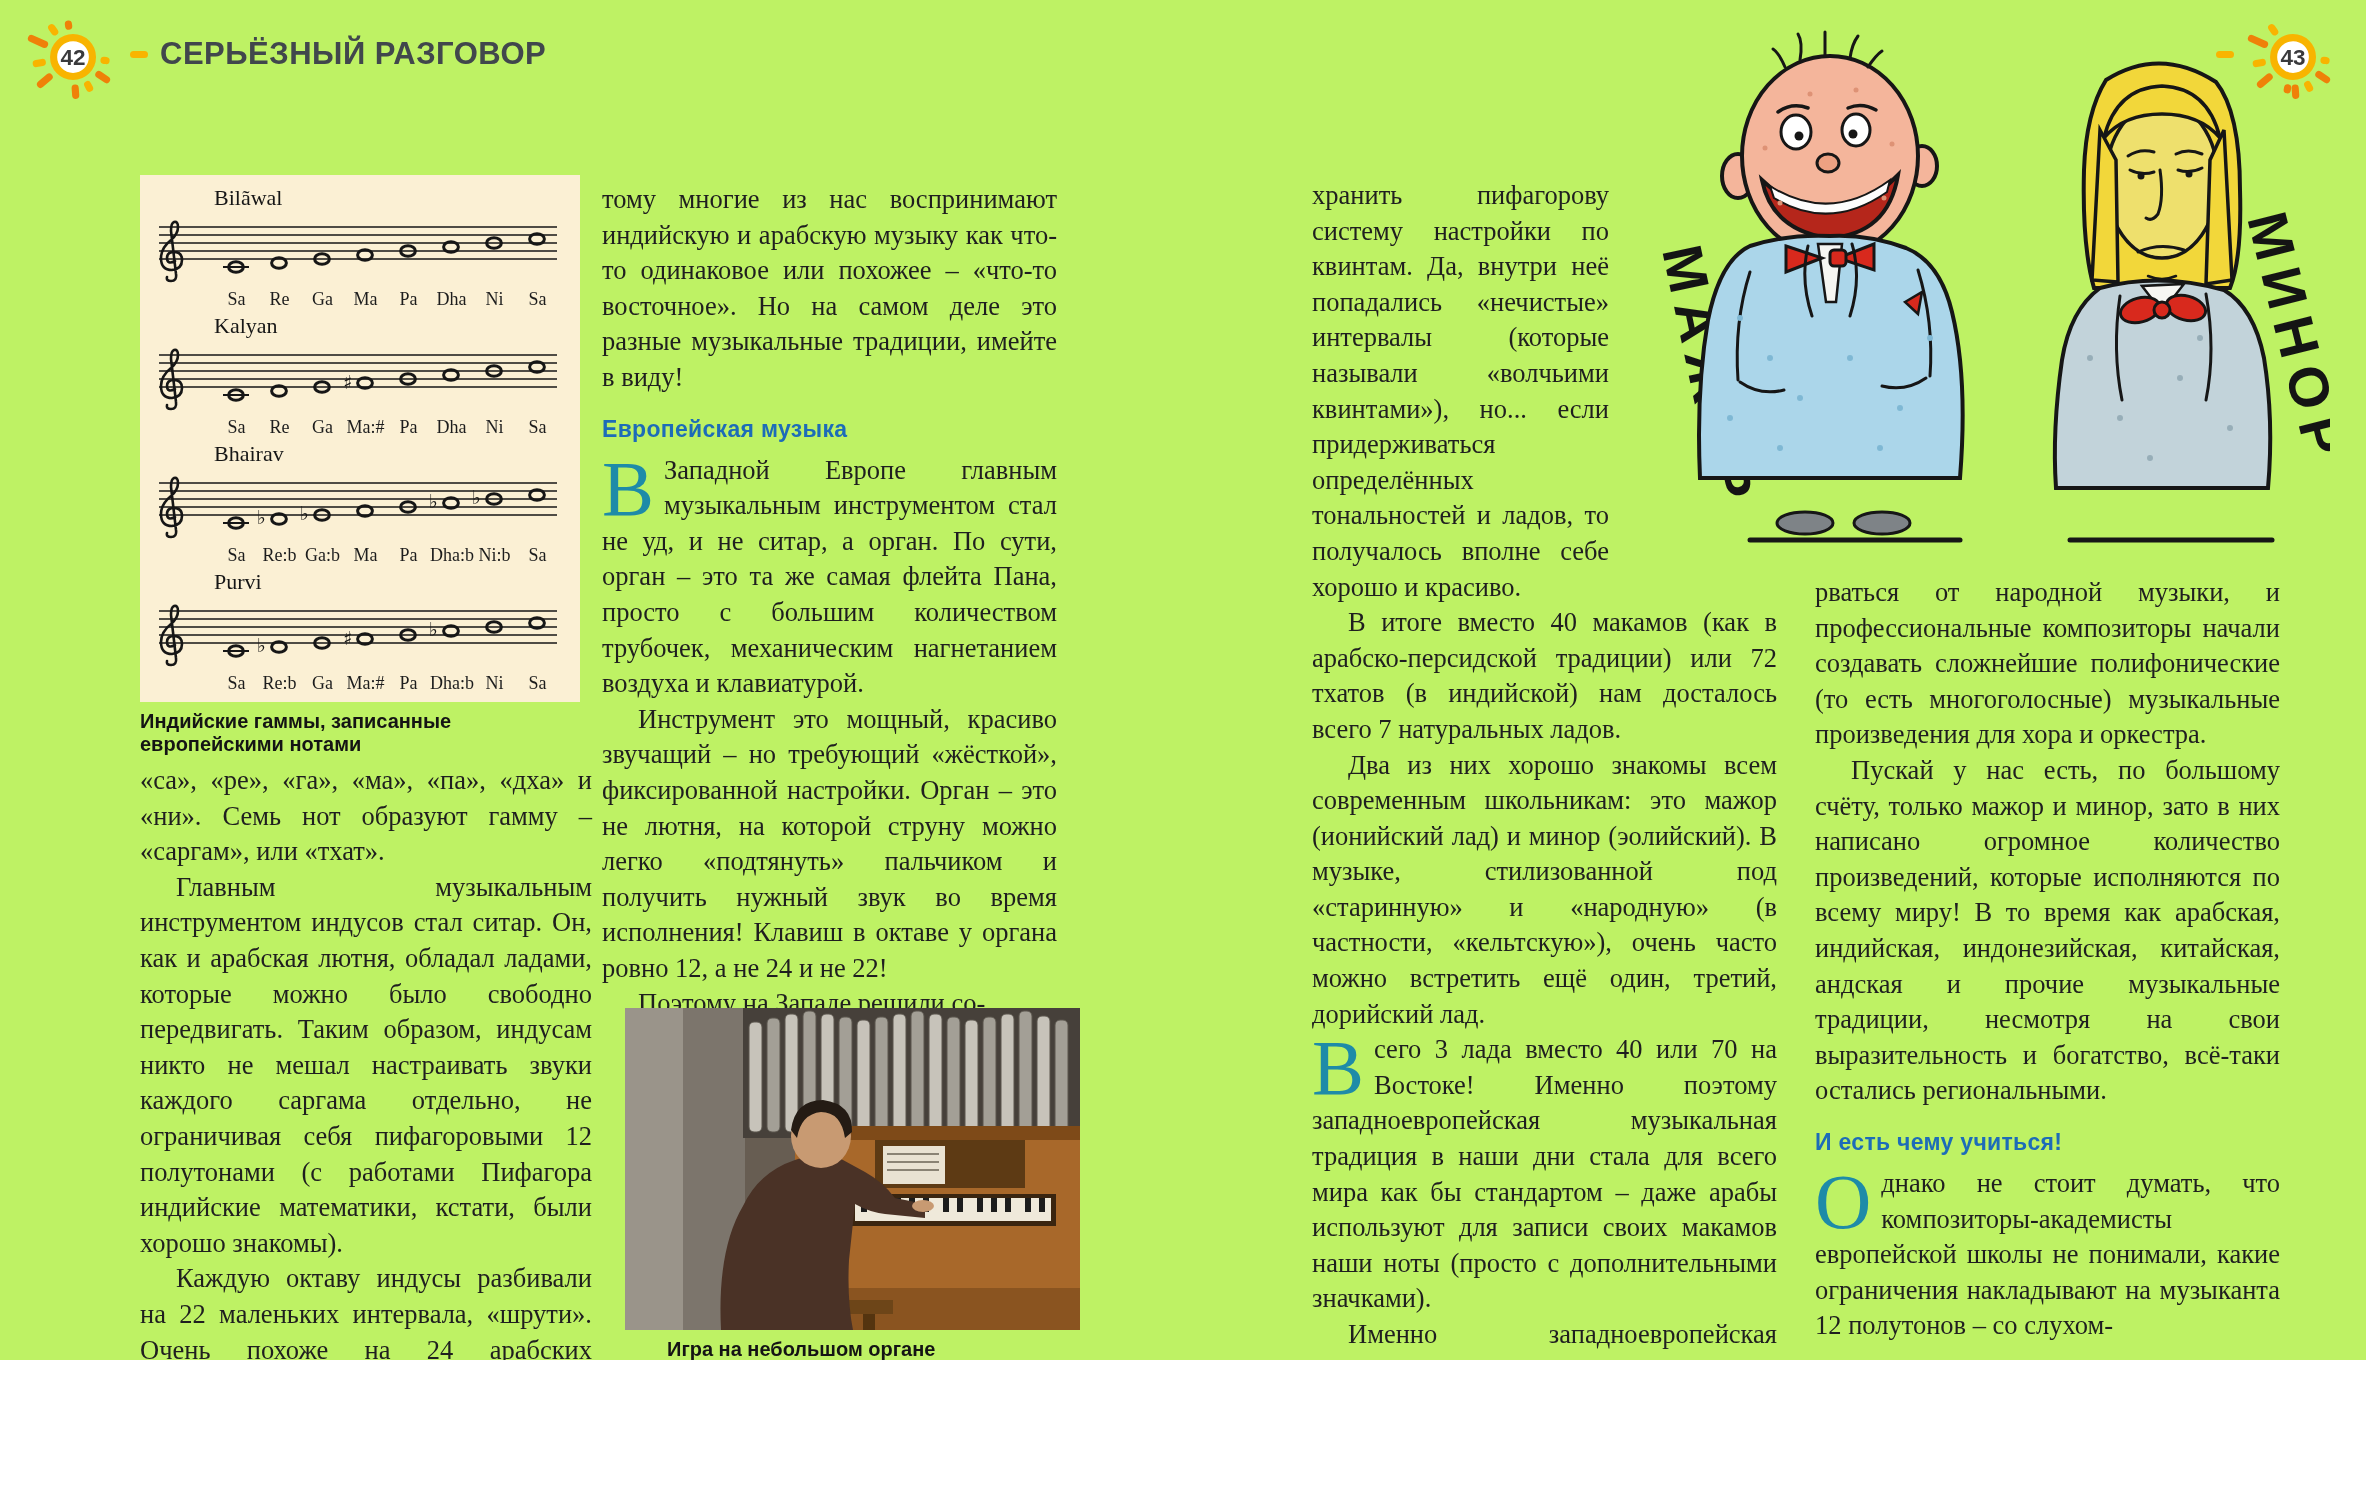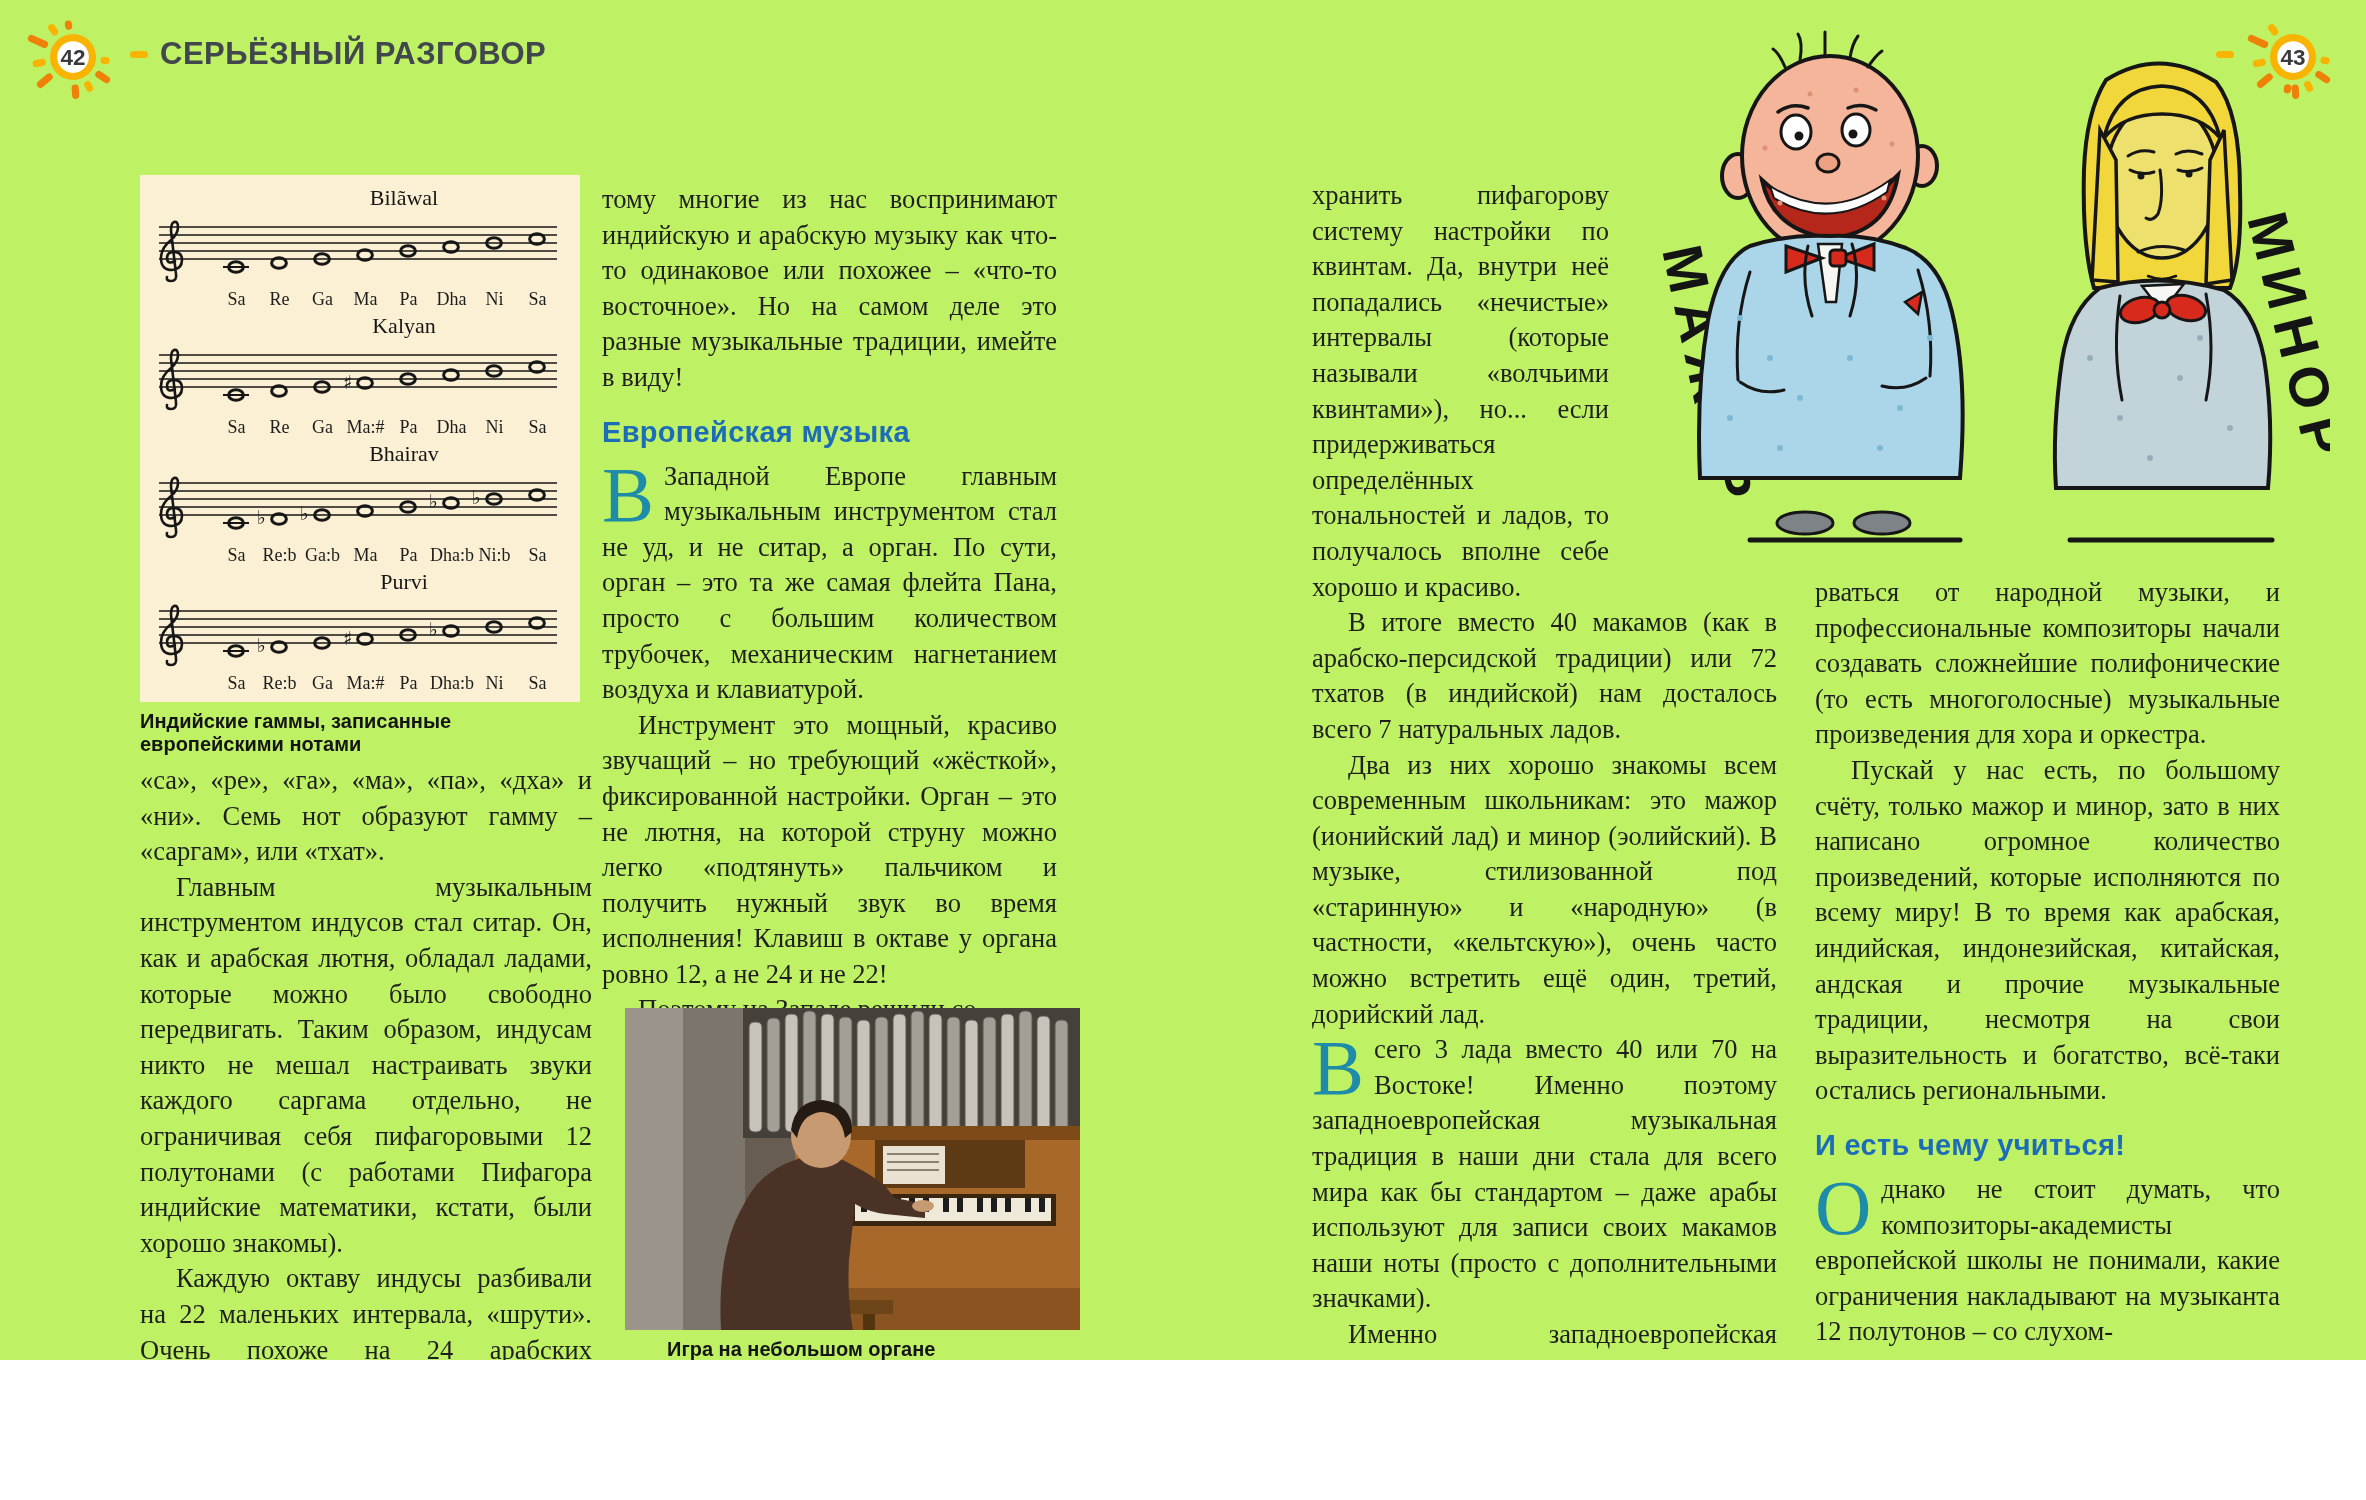--- a/index.html
+++ b/index.html
@@ -10,32 +10,32 @@
   
   .pagehead{display:flex;align-items:center;gap:12px;}
   .headdash{width:18px;height:7px;border-radius:4px;background:var(--sun-yellow,#f8b400);}
   .headtitle{font-family:"Liberation Sans",sans-serif;font-weight:700;font-size:31px;
              letter-spacing:.5px;color:#41474c;}
 
   
   .musicbox{background:var(--music-box-bg,#fbf0d4);width:440px;height:527px;
             padding:10px 0 0 18px;box-sizing:border-box;}
   .scale-row{margin-bottom:4px;}
-  .scale-name{font:22px/26px "Liberation Serif",serif;color:#161616;margin-left:70px;text-align:center;}
+  .scale-name{font:22px/26px "Liberation Serif",serif;color:#161616;margin-left:56px;}
   .staff{display:block;}
   .scale-labels{display:flex;margin-left:57px;}
   .scale-labels span{display:inline-block;width:43px;text-align:center;
                      font:18px/20px "Liberation Serif",serif;color:#1d1d1d;white-space:nowrap;}
   .figcaption{font-family:"Liberation Sans",sans-serif;font-weight:700;font-size:20px;color:#141414;}
 
   
   .col{position:absolute;}
   .body-p{font:26.5px/35.6px "Liberation Serif",serif;color:#1f1f1f;text-align:justify;margin:0;}
   .indent{text-indent:36px;}
-  .blue-head{font-family:"Liberation Sans",sans-serif;font-weight:700;font-size:29px;
+  .blue-head{font-family:"Liberation Sans",sans-serif;font-weight:700;font-size:23px;
              color:var(--heading-blue,#1d6cb8);margin:20px 0 10px;letter-spacing:.3px;}
   .dc{float:left;font:400 78px/60px "Liberation Serif",serif;color:var(--dropcap-teal,#1e8ba8);
       padding:6px 10px 0 0;}
   .wrap-spacer{float:right;width:168px;height:372px;}
 
   .photocap{font-family:"Liberation Sans",sans-serif;font-weight:700;font-size:20px;color:#141414;margin-left:40px;}
   .footer{font-family:"Liberation Sans",sans-serif;font-size:22px;color:#2d2d2d;}
 </style>
 </head>
 <body>

